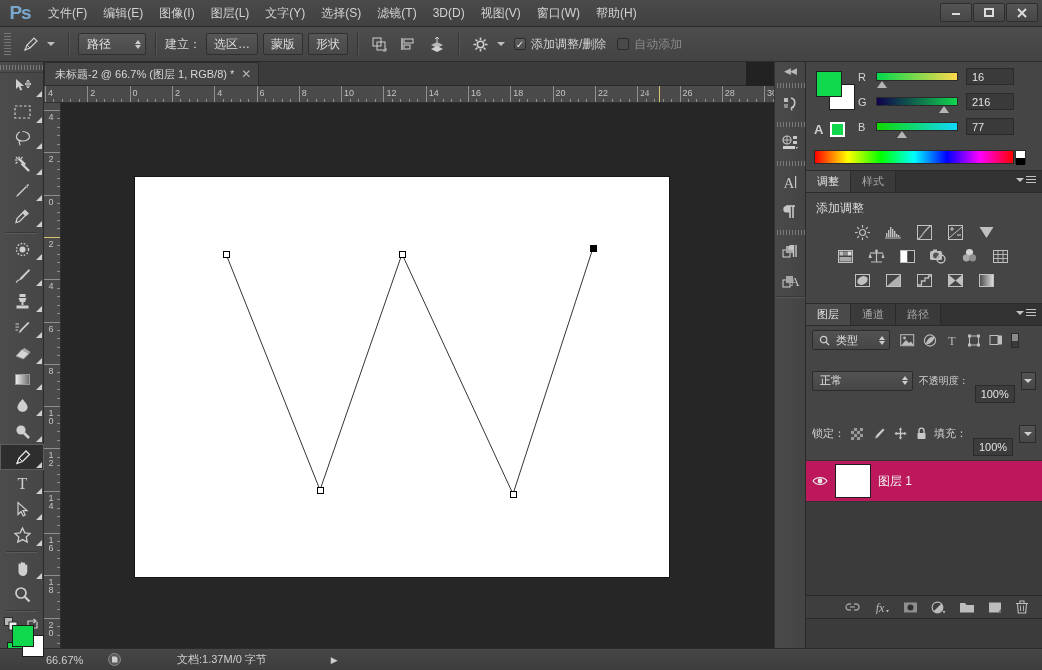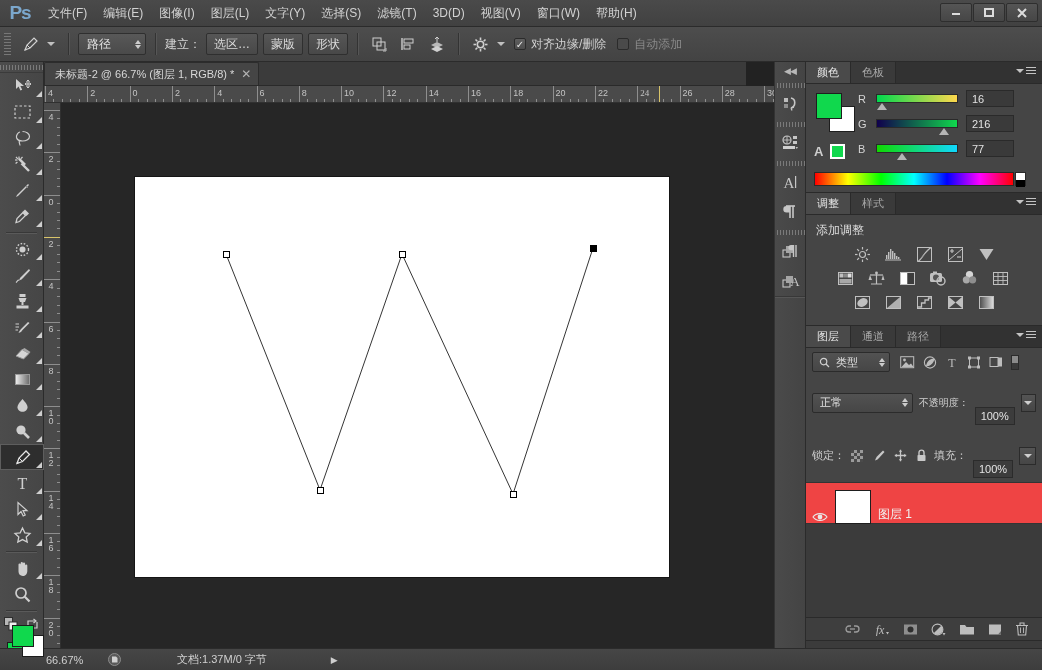--- a/index.html
+++ b/index.html
@@ -232,22 +232,22 @@
   .opbox{
     height:18px; min-width:40px; background:#3c3c3c; border:1px solid #2b2b2b;
     display:flex; align-items:center; justify-content:center; font-size:11px; color:#e4e4e4;margin-top:27px;
   }
   .drop{
     width:17px;height:18px;background:linear-gradient(#545454,#464646);border:1px solid #2b2b2b;
     display:flex;align-items:center;justify-content:center;
   }
   .lockicons{ display:flex; gap:9px; align-items:center; color:#c8c8c8; }
   .layer-item{
-    display:flex; align-items:flex-end; gap:8px; height:42px; padding:0 6px;
-    background:#ef4444; border-top:1px solid #343434; border-bottom:1px solid #343434;
+    display:flex; align-items:center; gap:8px; height:42px; padding:0 6px;
+    background:#be185d; border-top:1px solid #343434; border-bottom:1px solid #343434;
   }
   .lthumb{ width:34px; height:32px; background:#fff; border:2px solid #fff; box-shadow:0 0 0 1px #1e1e1e; }
   .lname{ font-size:12px; color:#f0f0f0; }
   #layerfoot{
     position:absolute; left:0; bottom:0; width:236px; height:23px; background:#3e3e3e;
     border-top:1px solid #2a2a2a; display:flex; align-items:center; justify-content:flex-end;
     gap:13px; padding-right:13px; color:#b6b6b6;
   }
 
   
@@ -354,21 +354,21 @@
         <path d="M3.5 3.5 L5.3 5.3"></path>
           <path d="M11.7 11.7 L13.5 13.5"></path>
         <path d="M13.5 3.5 L11.7 5.3"></path>
           <path d="M5.3 11.7 L3.5 13.5"></path>
       </g>
     </svg>
   </div>
   <div style="width:0;height:0;border-left:4px solid transparent;border-right:4px solid transparent;border-top:4px solid #c0c0c0;margin-right:4px;"></div>
   <div class="chkwrap">
     <span class="chk">✓</span>
-    <span class="lbl">对齐边缘/删除</span>
+    <span class="lbl">添加调整/删除</span>
   </div>
   <div class="chkwrap" style="margin-left:6px;">
     <span class="chk" style="background:#4a4a4a;"></span>
     <span class="lbl dim">自动添加</span>
   </div>
 </div>
 
 <div id="tabbar" class="abs">
   <div id="doctab">
     <span>未标题-2 @ 66.7% (图层 1, RGB/8) *</span>
@@ -823,32 +823,20 @@
       <rect x="5" y="4" width="7" height="7" fill="#a5a5a5"></rect>
       <text x="14" y="14" font-family="Liberation Serif, serif" font-size="13" fill="#c6c6c6" text-anchor="middle">A</text>
     </svg>
   </div>
   <div class="dock-div"></div>
 </div>
 
 <div id="panels" class="abs">
 
   <div class="panel">
-    <div class="panel-tabs">
-      <div class="ptab active">颜色</div>
-      <div class="ptab">色板</div>
-      <div class="pmenu">
-        <span class="tri"></span>
-          <span class="bars">
-            <i></i>
-            <i></i>
-            <i></i>
-          </span>
-      </div>
-    </div>
     <div id="colorbody">
       <div id="color-bg"></div>
       <div id="color-fg" style="background: rgb(16, 216, 77);"></div>
 
       <div class="slider-row" style="top:6px;">
         <span class="sl-label">R</span>
         <span class="sl-track" style="background:linear-gradient(to right,#00d84d,#ffd84d);">
           <i class="sl-thumb" style="left:0px;"></i>
         </span>
         <span class="sl-val">16</span>

